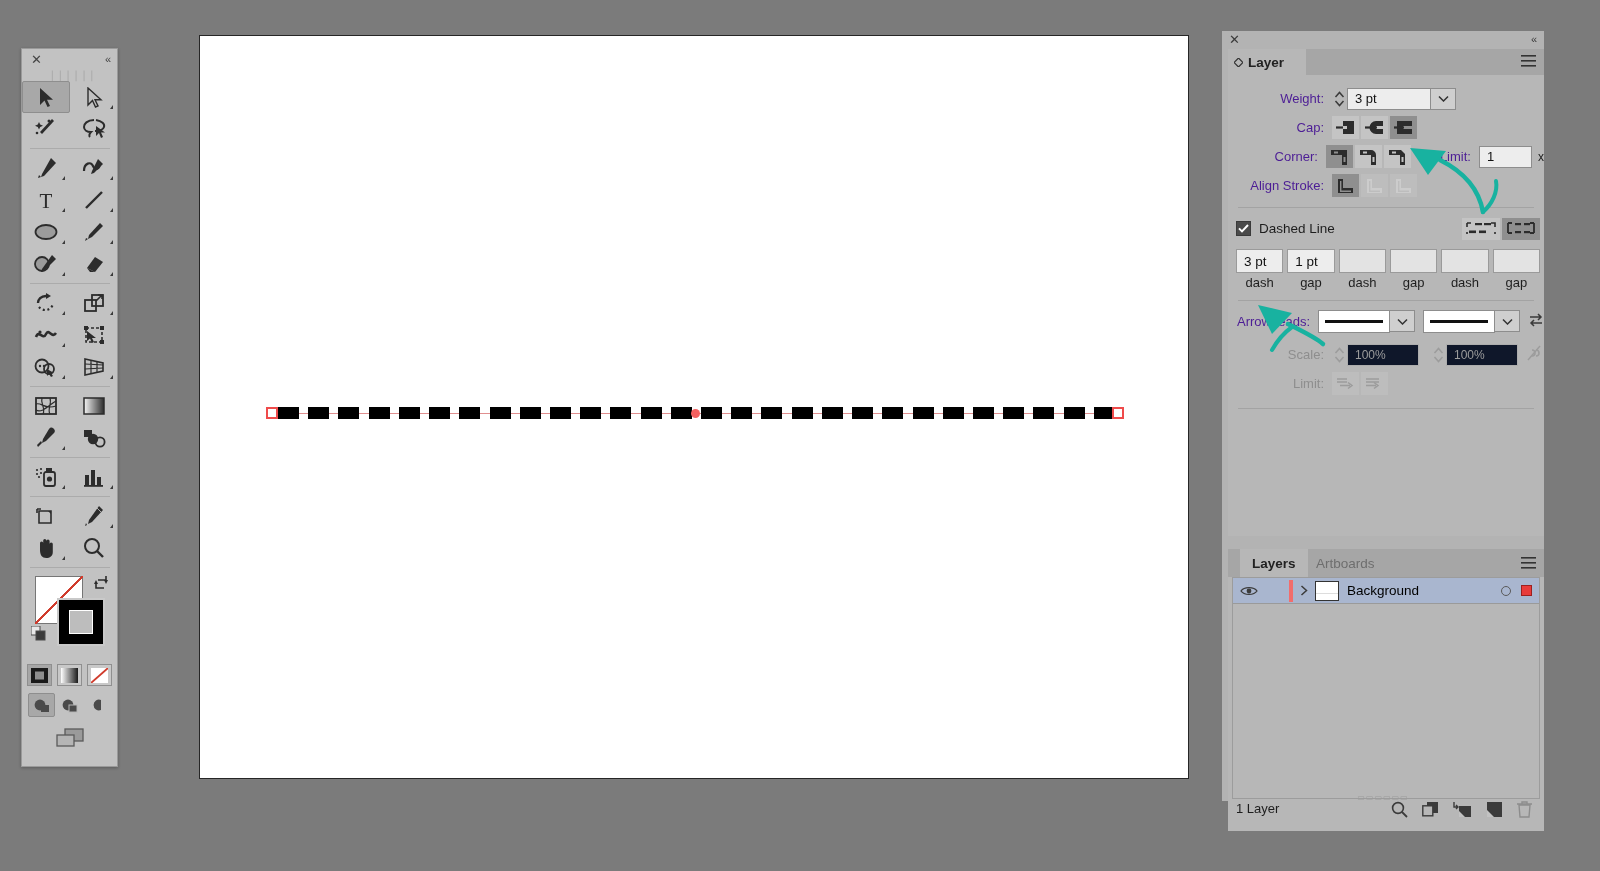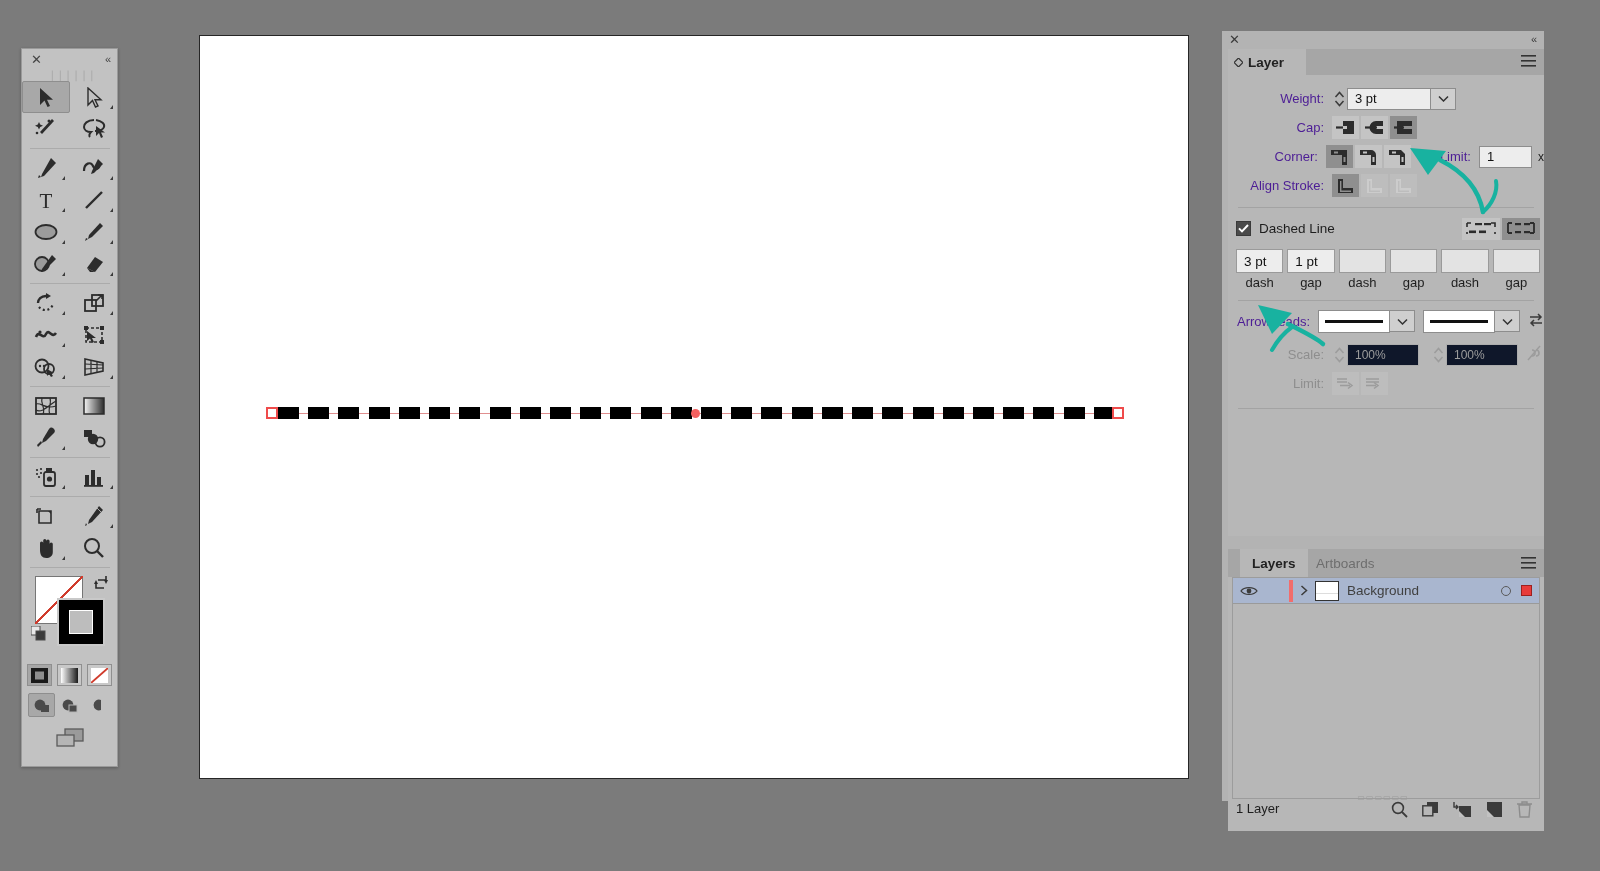--- a/index.html
+++ b/index.html
@@ -261,21 +261,21 @@
   .lock-cell { width:25px; display:flex; justify-content:center; }
   .colorbar { width:4px; height:22px; background:#f26d6d; }
   .arrow-cell { width:22px; display:flex; justify-content:center; cursor:pointer; }
   .thumb {
     width:24px; height:20px; background:#fff; border:1px solid #333;
     margin-right:8px; position:relative;
   }
   .thumb::after {
     content:""; position:absolute; left:0; right:0; top:11px; height:1px; background:#ddd;
   }
-  #layer-name { flex:1; font-size:13.5px; color:#404040; }
+  #layer-name { flex:1; font-size:13.5px; color:#000000; }
   .target-circle {
     width:10px; height:10px; border:1.5px solid #5a5a5a; border-radius:50%;
     margin-right:10px;
   }
   .sel-square {
     width:11px; height:11px; background:#e83b3b; border:1px solid #9d2020;
     margin-right:7px;
   }
   #layers-footer {
     position:absolute; left:0; right:0; bottom:0; height:30px;

